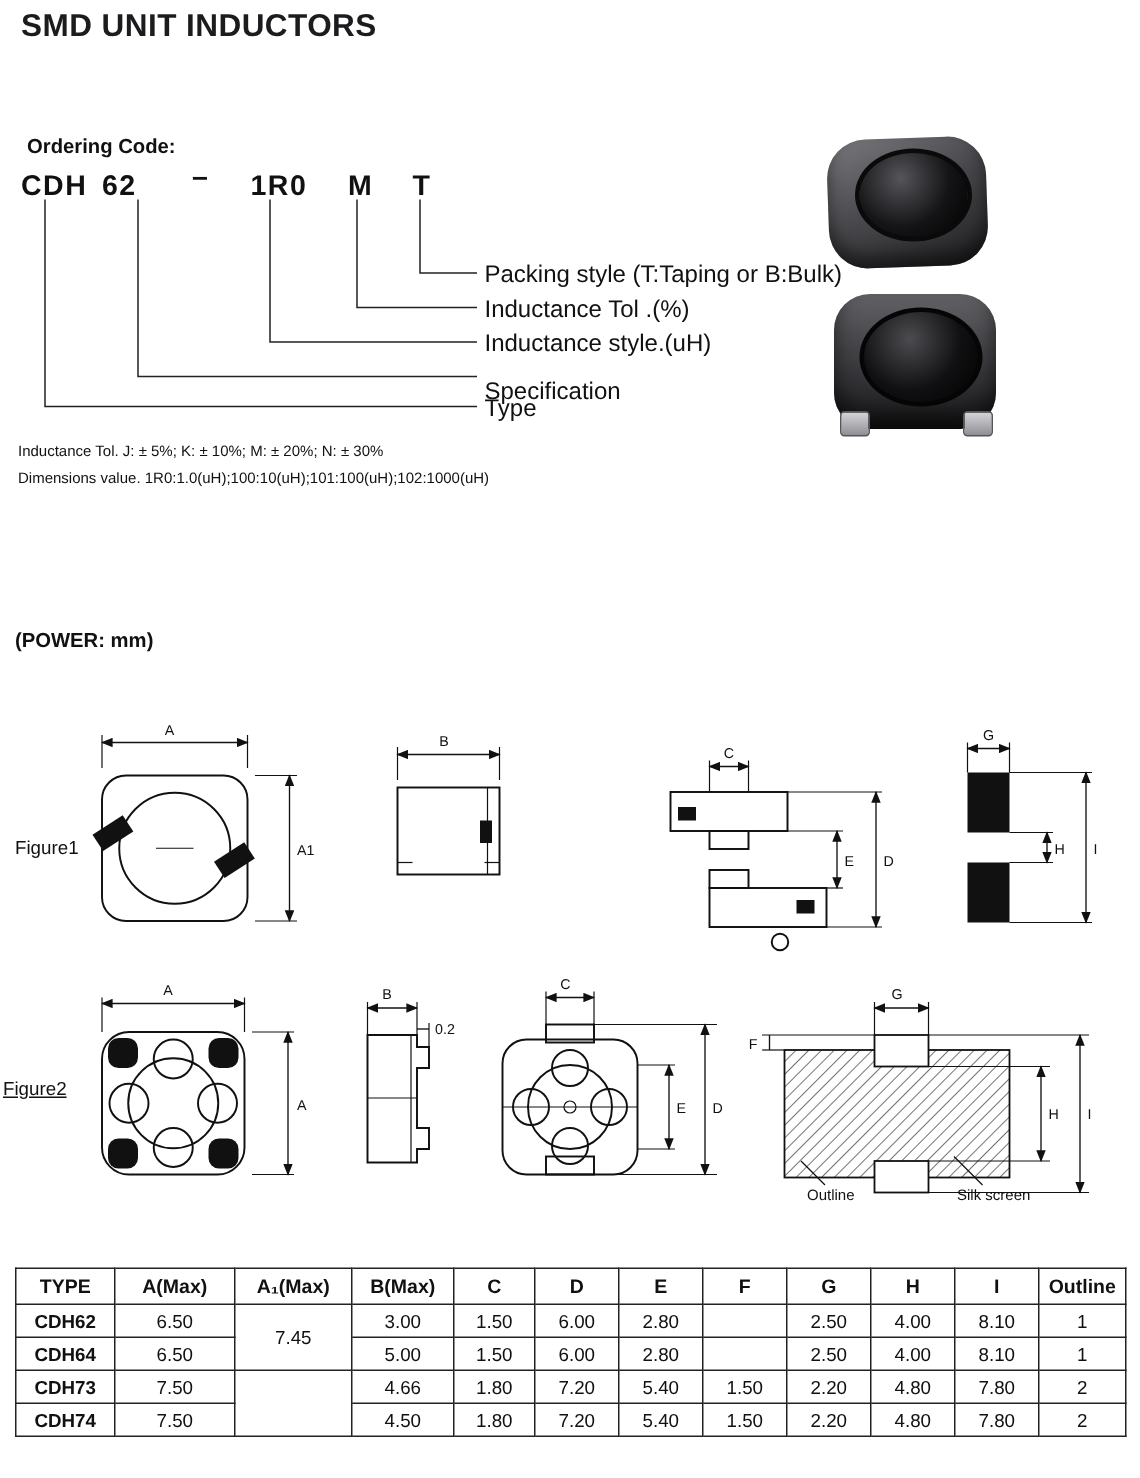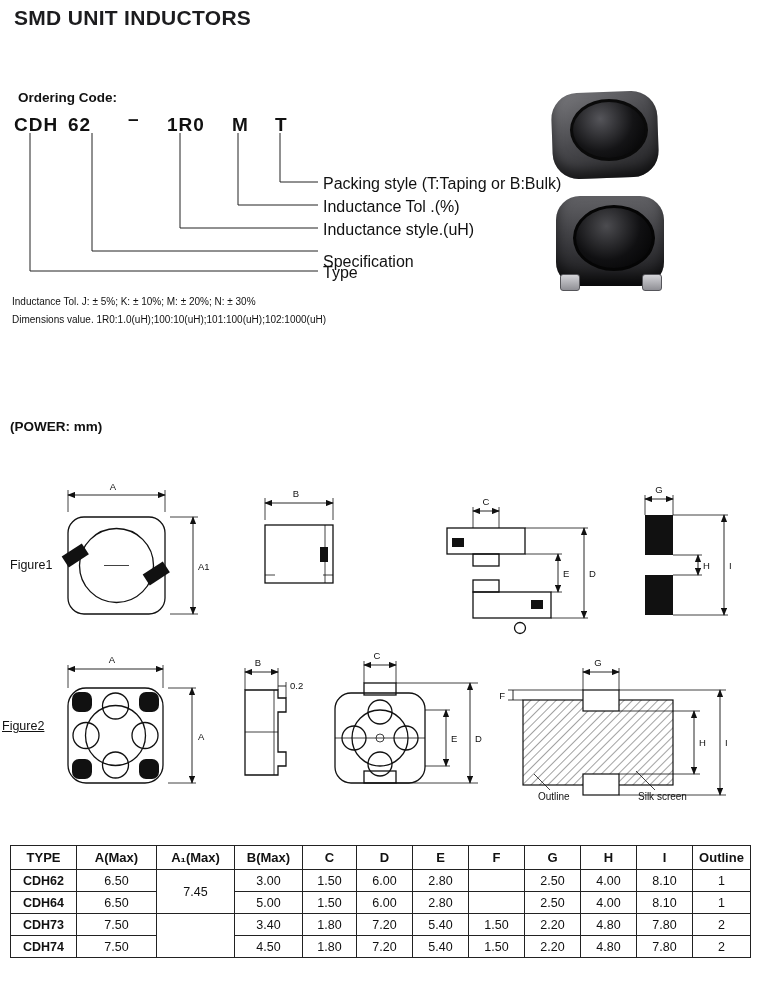--- a/index.html
+++ b/index.html
@@ -309,21 +309,21 @@
       <td></td>
       <td>2.50</td>
       <td>4.00</td>
       <td>8.10</td>
       <td>1</td>
     </tr>
     <tr>
       <td class="type">CDH73</td>
       <td>7.50</td>
       <td rowspan="2"></td>
-      <td>3.40</td>
+      <td>4.66</td>
       <td>1.80</td>
       <td>7.20</td>
       <td>5.40</td>
       <td>1.50</td>
       <td>2.20</td>
       <td>4.80</td>
       <td>7.80</td>
       <td>2</td>
     </tr>
     <tr>

